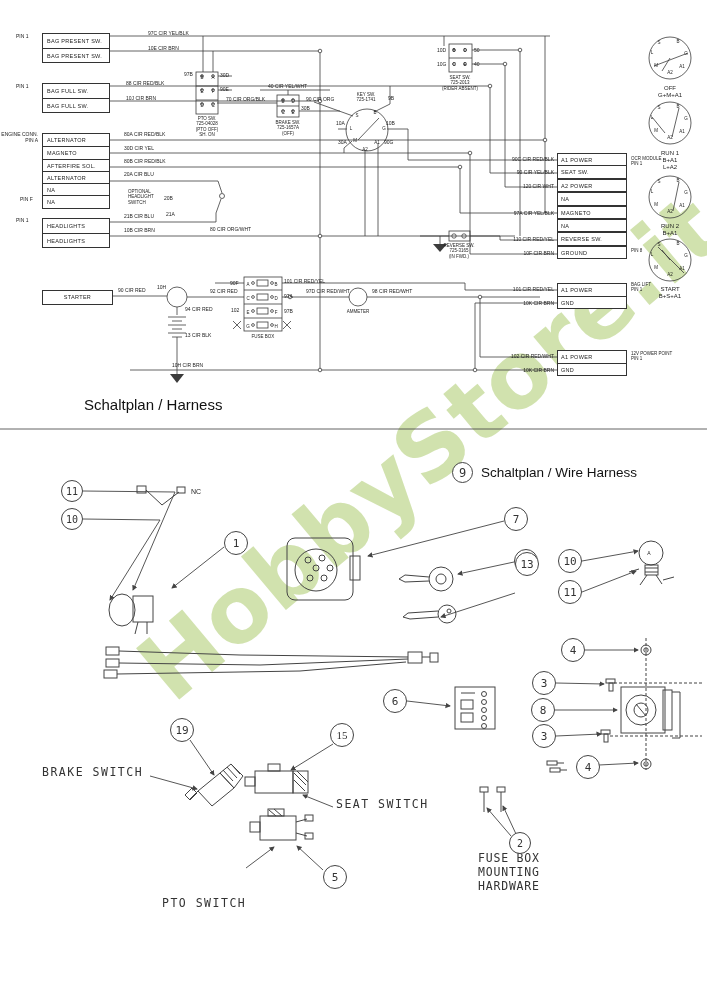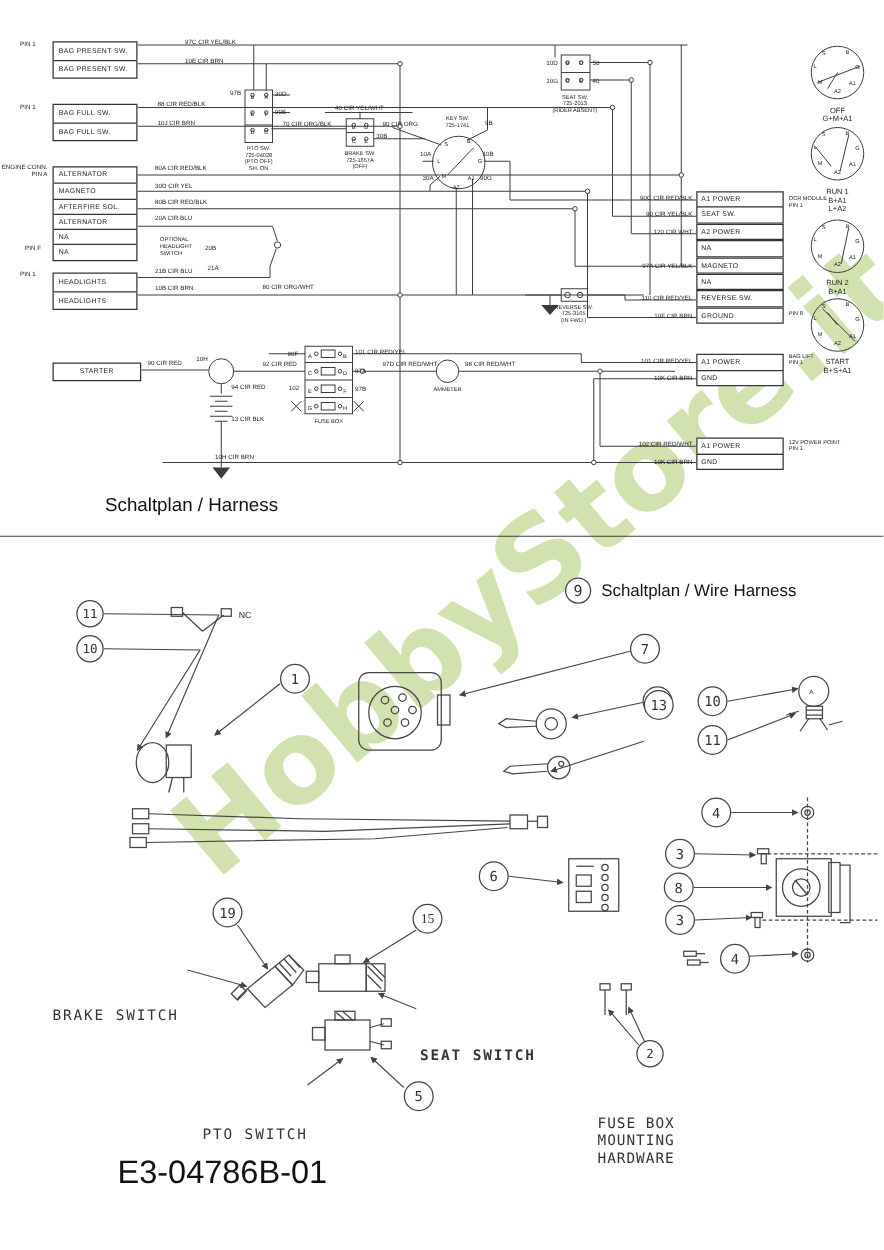--- a/index.html
+++ b/index.html
@@ -26,21 +26,21 @@
   .rc{font-size:5.5px;padding-left:3px;border:1px solid #333;background:#fff;box-sizing:border-box;
       overflow:hidden;white-space:nowrap;letter-spacing:0.3px;}
   .bubble{position:absolute;border:1.1px solid #444;border-radius:50%;background:#fff;
       display:flex;align-items:center;justify-content:center;z-index:4;
       font-family:"DejaVu Sans Mono",monospace;color:#333;box-sizing:border-box;}
   #schaltplan-caption{position:absolute;left:84px;top:396px;font-size:15px;color:#111;z-index:3;}
   #kabelbaum{position:absolute;left:452px;top:462px;display:flex;align-items:center;gap:8px;z-index:3;}
   #kabelbaum .bubble{position:static;width:21px;height:21px;font-size:12px;}
   #kabelbaum .ktxt{font-size:13.5px;color:#111;}
   .partlbl{position:absolute;font-family:"DejaVu Sans Mono",monospace;font-size:11.5px;color:#333;
-      letter-spacing:1.5px;white-space:pre-line;line-height:1.22;z-index:3;margin-top:40px;}
+      letter-spacing:1.5px;white-space:pre-line;line-height:1.22;z-index:3;}
   #doc-number{position:absolute;left:94px;top:922px;font-size:26px;color:#111;
       font-family:"Liberation Sans",sans-serif;z-index:3;}
 </style>
 </head>
 <body>
 
 <div id="page">
 
   <div id="watermark">HobbyStore.it</div>
 
@@ -520,22 +520,22 @@
     </div>
 
   <div id="schaltplan-caption">Schaltplan / Harness</div>
 
   <div id="kabelbaum">
     <div class="bubble">9</div>
     <div class="ktxt">Schaltplan / Wire Harness</div>
   </div>
 
   <div class="partlbl" style="left:42px;top:765px;">BRAKE SWITCH</div>
-  <div class="partlbl" style="left:336px;top:797px;font-weight:bold;">SEAT SWITCH</div>
-  <div class="partlbl" style="left:162px;top:860px;">PTO SWITCH</div>
+  <div class="partlbl" style="left:336px;top:797px;">SEAT SWITCH</div>
+  <div class="partlbl" style="left:162px;top:896px;">PTO SWITCH</div>
   <div class="partlbl" style="left:478px;top:851px;letter-spacing:0.8px;">FUSE BOX
 MOUNTING
 HARDWARE</div>
 
   <div id="bubbles-layer">
       <div class="bubble" style="left: 61px; top: 480px; width: 22px; height: 22px; font-size: 10px;">11</div>
       <div class="bubble" style="left: 61px; top: 508px; width: 22px; height: 22px; font-size: 10px;">10</div>
       <div class="bubble" style="left: 224px; top: 531px; width: 24px; height: 24px; font-size: 11px;">1</div>
       <div class="bubble" style="left: 504px; top: 507px; width: 24px; height: 24px; font-size: 11px;">7</div>
       <div class="bubble" style="left: 514px; top: 549px; width: 24px; height: 24px; font-size: 11px;">14</div>
@@ -547,14 +547,13 @@
       <div class="bubble" style="left: 531px; top: 698px; width: 24px; height: 24px; font-size: 11px;">8</div>
       <div class="bubble" style="left: 532px; top: 724px; width: 24px; height: 24px; font-size: 11px;">3</div>
       <div class="bubble" style="left: 576px; top: 755px; width: 24px; height: 24px; font-size: 11px;">4</div>
       <div class="bubble" style="left: 383px; top: 689px; width: 24px; height: 24px; font-size: 11px;">6</div>
       <div class="bubble" style="left: 170px; top: 718px; width: 24px; height: 24px; font-size: 11px;">19</div>
       <div class="bubble" style="left: 330px; top: 723px; width: 24px; height: 24px; font-size: 11px; font-family: Liberation Serif, serif;">15</div>
       <div class="bubble" style="left: 323px; top: 865px; width: 24px; height: 24px; font-size: 11px;">5</div>
       <div class="bubble" style="left: 509px; top: 832px; width: 22px; height: 22px; font-size: 10px;">2</div>
     </div>
 
-  <div id="doc-number">E3-04786B-01</div>
 </div>
 
 </body></html>

